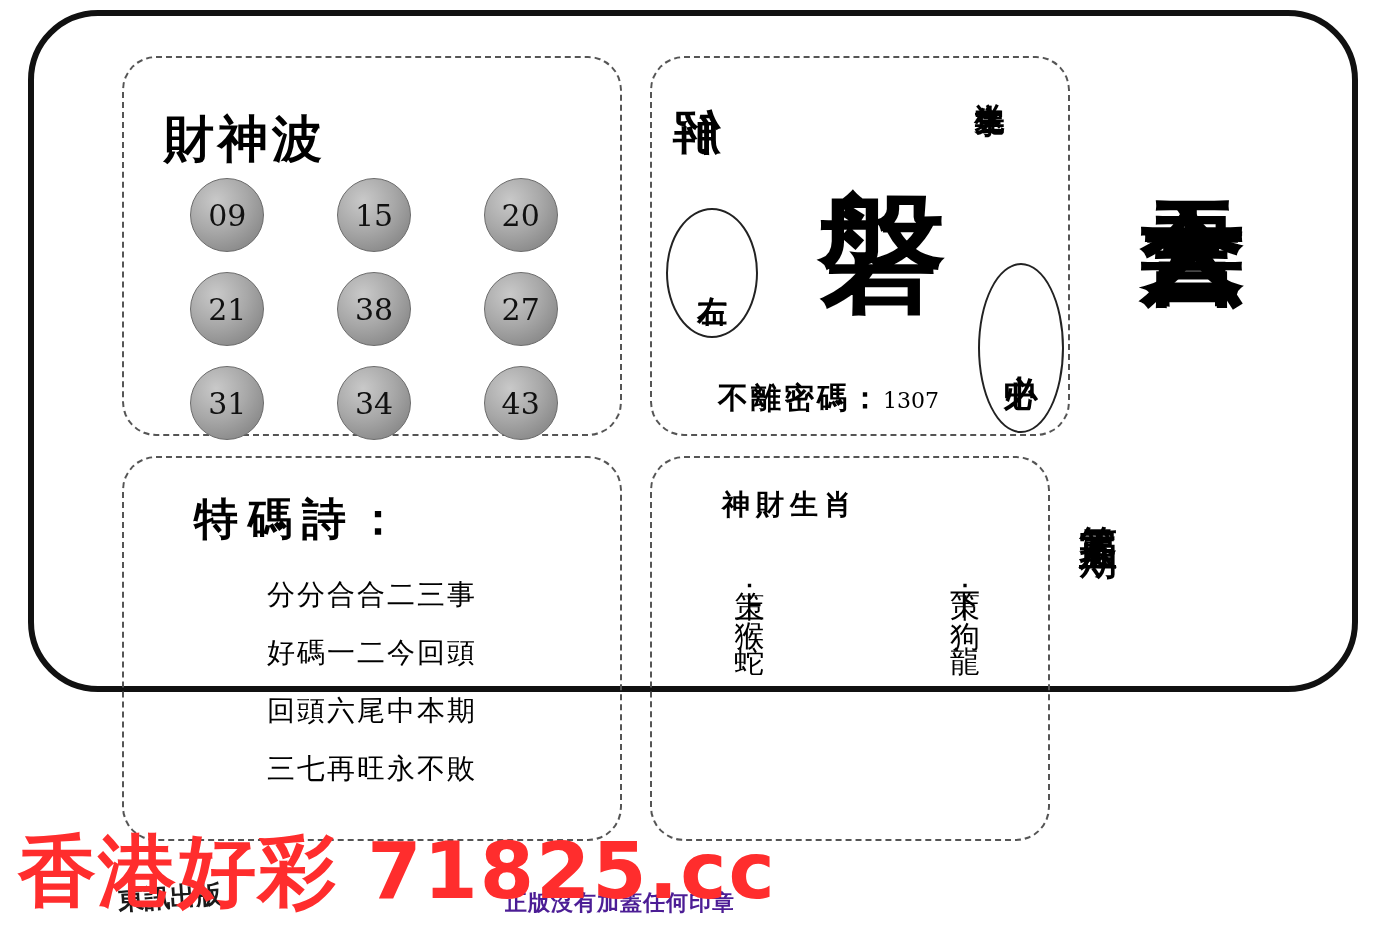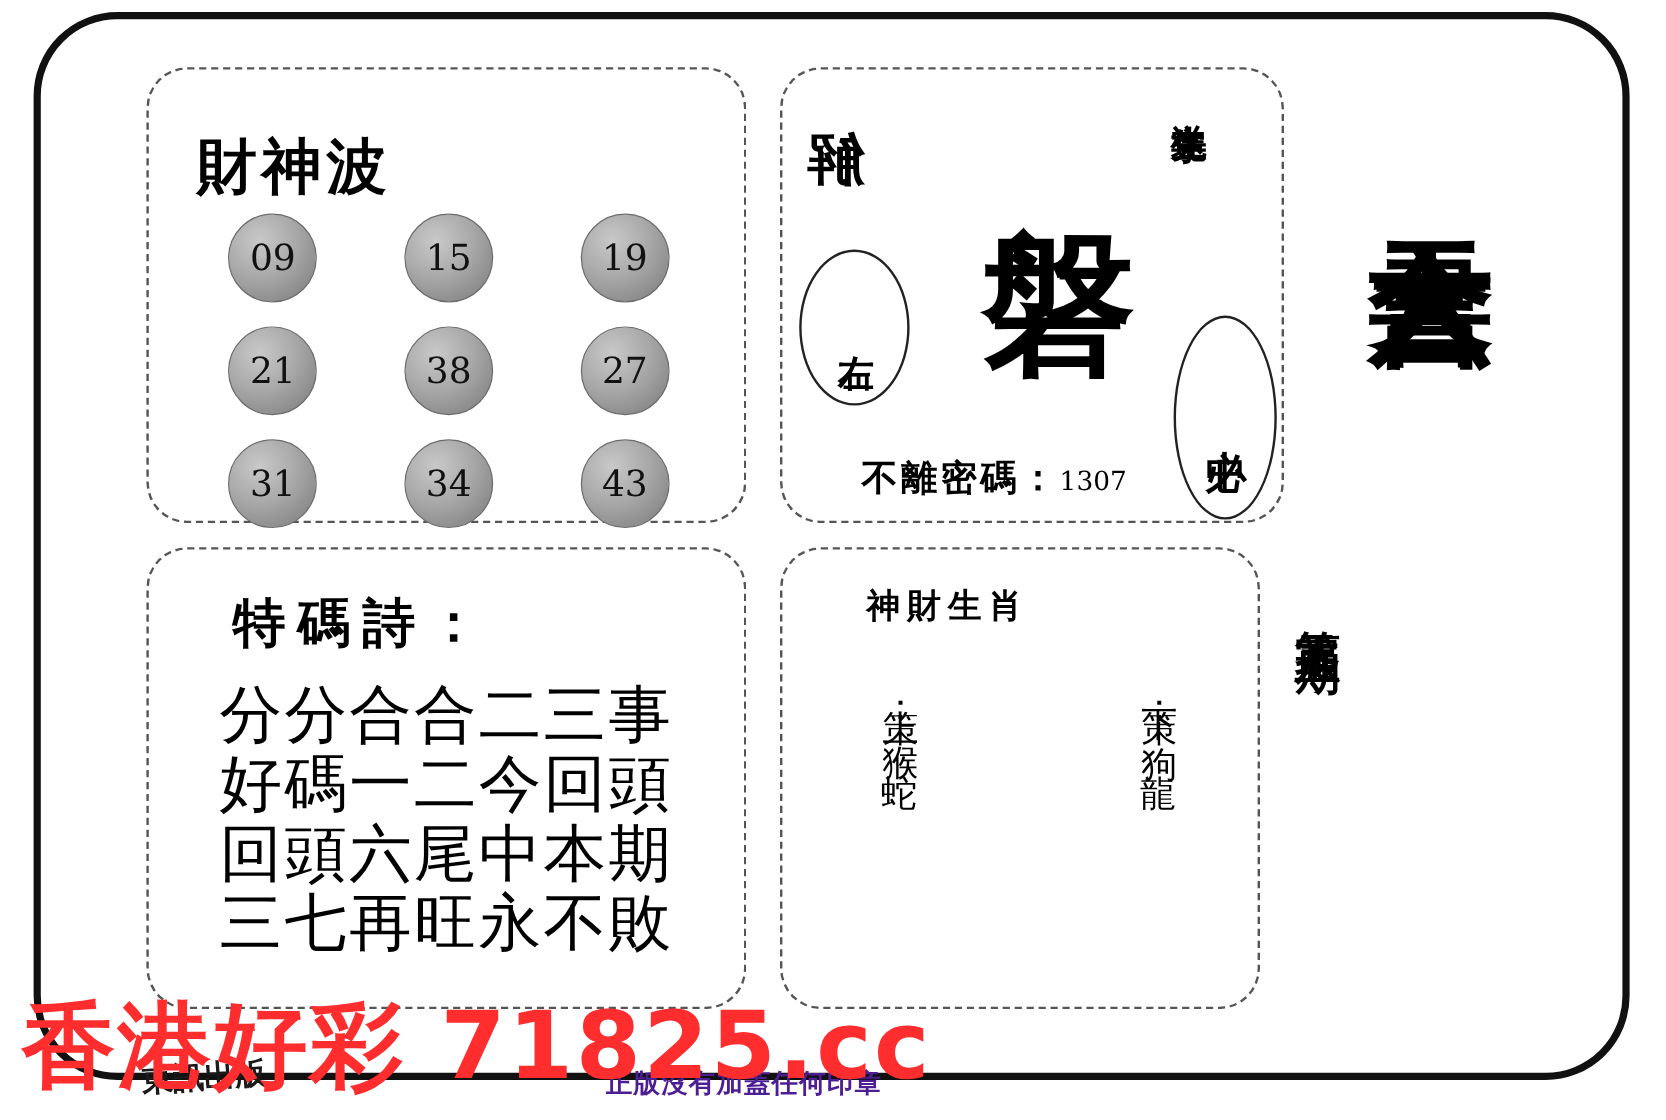--- a/index.html
+++ b/index.html
@@ -15,21 +15,21 @@
     font-family: "DejaVu Sans", "Liberation Sans", sans-serif;
     color: #000;
   }
 
   
   .sheet {
     position: absolute;
     left: 28px;
     top: 10px;
     width: 1330px;
-    height: 890px;
+    height: 682px;
     border: 6px solid #111;
     border-radius: 70px;
     box-sizing: border-box;
   }
 
   
   .panel {
     position: absolute;
     border: 2px dashed #555;
     border-radius: 34px;
@@ -164,23 +164,23 @@
     text-align: center;
   }
   .poem-lines {
     position: absolute;
     left: 0;
     top: 110px;
     width: 100%;
     text-align: center;
   }
   .poem-line {
-    font-size: 52px;
+    font-size: 28px;
     line-height: 58px;
-    font-family: Liberation Serif, serif;
+    font-family: Liberation Mono, monospace;
     letter-spacing: 2px;
   }
 
   
   .zodiac-title {
     position: absolute;
     left: 70px;
     top: 28px;
     font-size: 28px;
     letter-spacing: 6px;
@@ -279,21 +279,21 @@
 </head>
 <body>
 
 <div class="sheet">
 
   <div class="panel" id="panel-cai">
     <div class="title-cai serif-bold">財神波</div>
     <div class="balls">
       <div class="ball">09</div>
       <div class="ball">15</div>
-      <div class="ball">19</div>
+      <div class="ball">20</div>
       <div class="ball">21</div>
       <div class="ball">38</div>
       <div class="ball">27</div>
       <div class="ball">31</div>
       <div class="ball">34</div>
       <div class="ball">43</div>
     </div>
   </div>
 
   <div class="panel" id="panel-jie">

